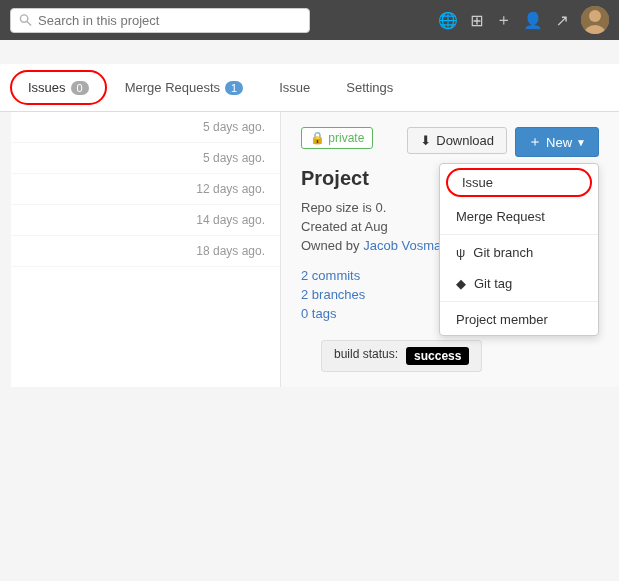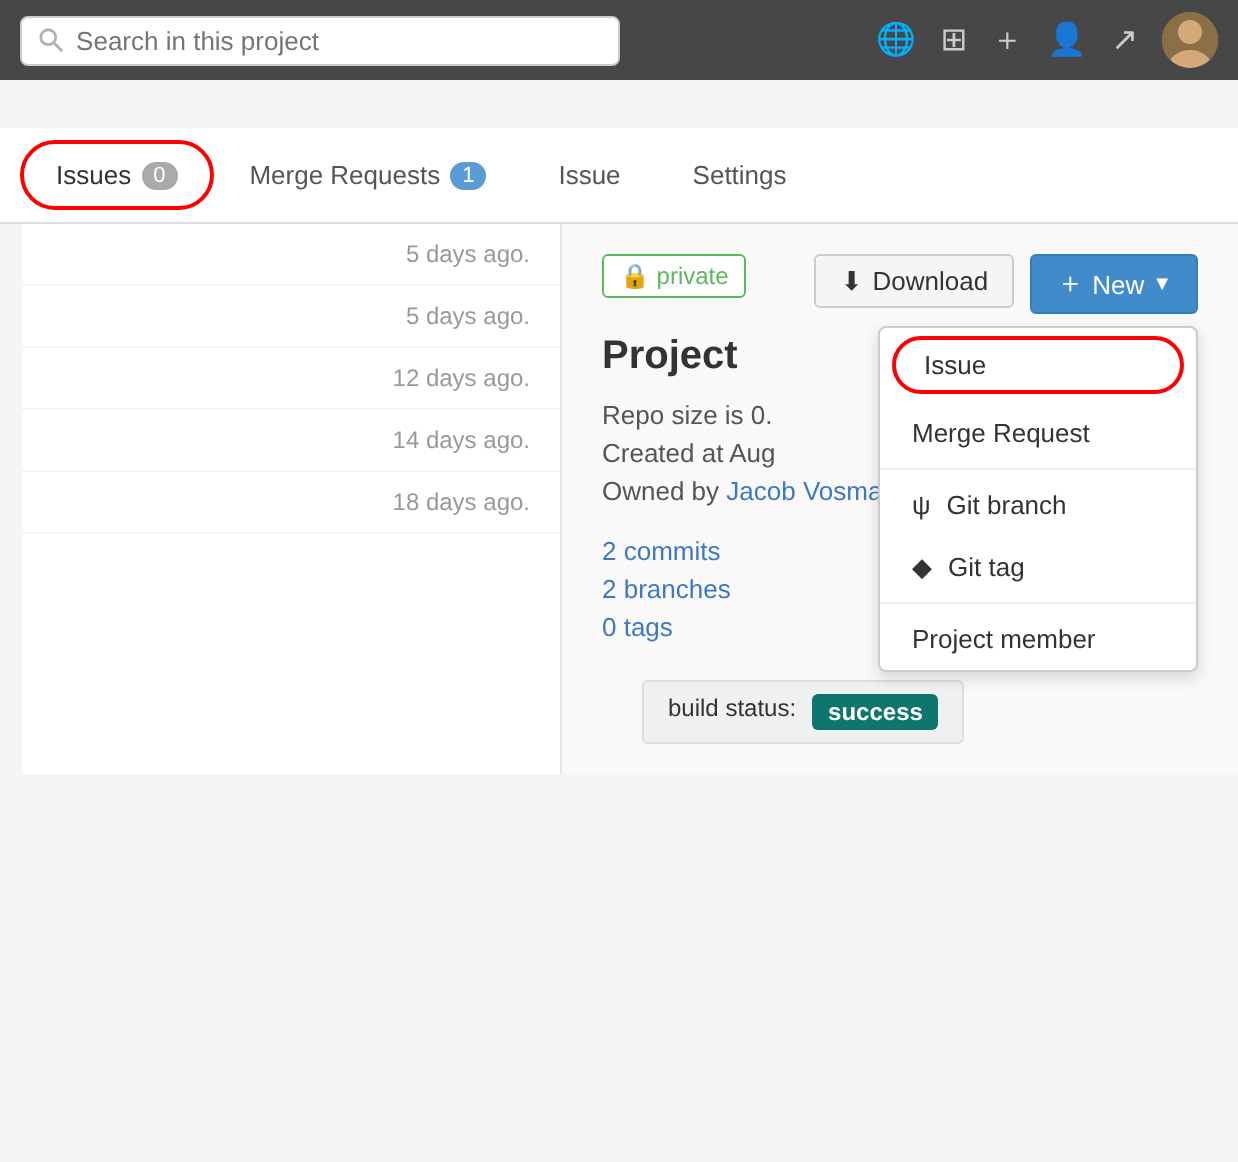--- a/index.html
+++ b/index.html
@@ -178,21 +178,21 @@
       margin-top: 15px;
       background: #f0f0f0;
       border: 1px solid #ddd;
       border-radius: 3px;
       padding: 6px 12px;
       display: inline-flex;
       font-size: 12px;
       margin-left: 20px;
     }
     .build-badge {
-      background: #0f766e;
+      background: #000000;
       color: #fff;
       padding: 2px 8px;
       border-radius: 3px;
       font-size: 12px;
       font-weight: bold;
     }
 
     
     .content-wrapper {
       display: flex;

